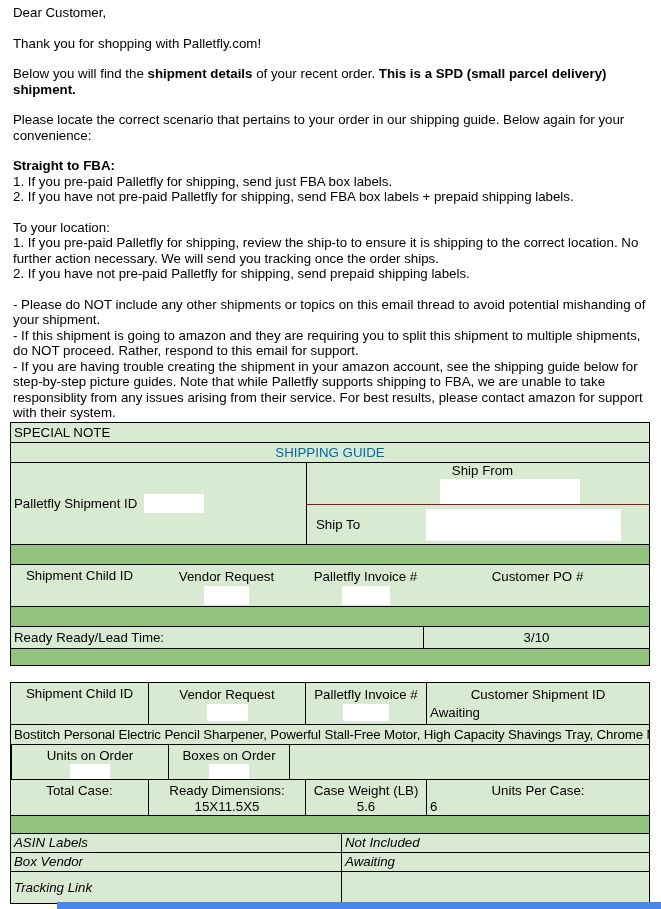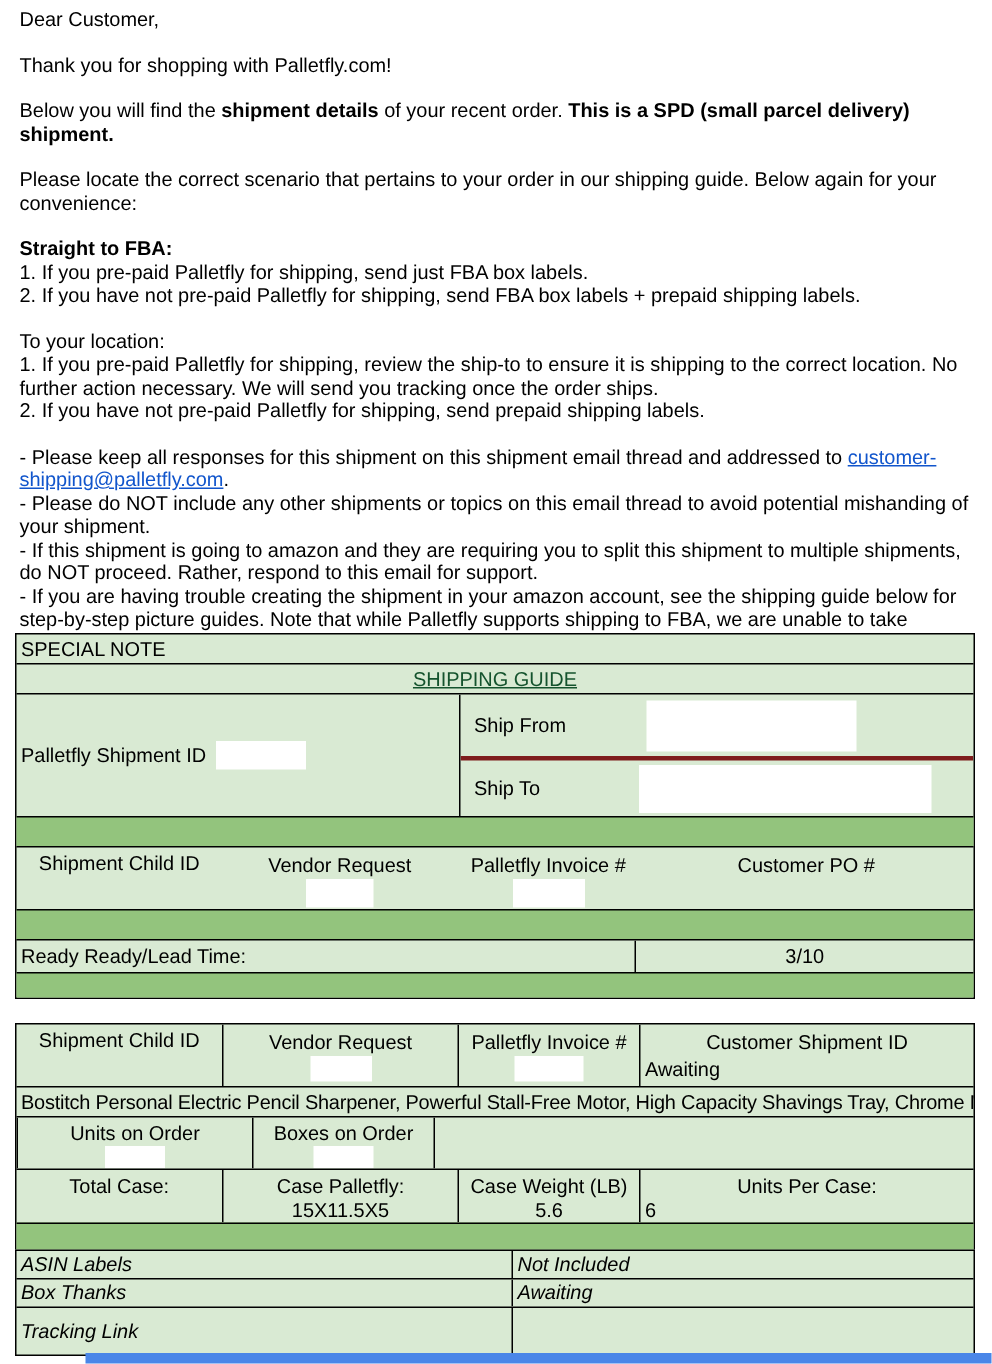--- a/index.html
+++ b/index.html
@@ -16,21 +16,21 @@
   .dark{background:#93c47d;}
   .cells{display:flex;height:100%;}
   .c{box-sizing:border-box;border-left:1px solid #000;overflow:hidden;}
   .c.nb{border-left:none;}
   .w137{width:137px;gap:48px;}.w157{width:157px;}.w121{width:121px;}.grow{flex:1;}
   .cc{display:flex;flex-direction:column;align-items:center;padding-top:3px;}
   .cc .hline{height:18px;display:flex;align-items:center;}
   .leftval{align-self:flex-start;padding-left:3px;}
   .lab{padding-left:3px;display:flex;align-items:center;height:100%;}
   .wbox{background:#fff;}
-  .guide-link{color:#14532d;text-decoration:underline;cursor:pointer;}
+  .guide-link{color:#0369a1;cursor:pointer;}
   .center-row{display:flex;align-items:center;justify-content:center;height:100%;}
   .section-title{position:absolute;left:10px;width:640px;text-align:center;margin-top:43px;}
   .nowrap{white-space:nowrap;letter-spacing:-0.15px;}
   .bluebar{position:absolute;left:57px;top:902px;width:604px;height:7px;background:#4a86e8;}
 </style>
 </head>
 <body>
 
 <div class="textblock">
   <p class="para">Dear Customer,</p>
@@ -41,21 +41,20 @@
     <div><b>Straight to FBA:</b></div>
     <div>1. If you pre-paid Palletfly for shipping, send just FBA box labels.</div>
     <div>2. If you have not pre-paid Palletfly for shipping, send FBA box labels + prepaid shipping labels.</div>
   </div>
   <div class="para">
     <div>To your location:</div>
     <div>1. If you pre-paid Palletfly for shipping, review the ship-to to ensure it is shipping to the correct location. No further action necessary. We will send you tracking once the order ships.</div>
     <div>2. If you have not pre-paid Palletfly for shipping, send prepaid shipping labels.</div>
   </div>
   <div class="para">
-    <div><span>- Please keep all responses for this shipment on this shipment email thread and addressed to </span><a class="body-link"><span>customer-shipping@</span><wbr><span>palletfly.com</span></a><span>.</span></div>
     <div>- Please do NOT include any other shipments or topics on this email thread to avoid potential mishanding of your shipment.</div>
     <div>- If this shipment is going to amazon and they are requiring you to split this shipment to multiple shipments, do NOT proceed. Rather, respond to this email for support.</div>
     <div>- If you are having trouble creating the shipment in your amazon account, see the shipping guide below for step-by-step picture guides. Note that while Palletfly supports shipping to FBA, we are unable to take responsiblity from any issues arising from their service. For best results, please contact amazon for support with their system.</div>
   </div>
   <p class="para">Thanks &amp; have a great day!</p>
 </div>
 
 <div class="tbl" style="top:422px;">
   <div class="row first" style="height:19px;">
     <div class="lab">SPECIAL NOTE</div>
@@ -67,25 +66,25 @@
   </div>
   <div class="row" style="height:82px;">
     <div class="cells">
       <div class="c nb" style="width:295px;">
         <div class="lab">
             <span>Palletfly Shipment ID</span>
             <span class="wbox" style="width:60px;height:19px;margin-left:7px;"></span>
           </div>
       </div>
       <div class="c grow">
-        <div style="height:41px;display:flex;align-items:center;padding-left:9px;">
+        <div style="height:41px;display:flex;align-items:center;padding-left:9px;flex-direction:column;">
           <span>Ship From</span>
           <span class="wbox" style="width:140px;height:34px;margin-left:54px;"></span>
         </div>
-        <div style="height:40px;border-top:3px solid #7f1d1d;box-sizing:border-box;display:flex;align-items:center;padding-left:9px;">
+        <div style="height:40px;border-top:1px solid #7f1d1d;box-sizing:border-box;display:flex;align-items:center;padding-left:9px;">
           <span>Ship To</span>
           <span class="wbox" style="width:195px;height:32px;margin-left:66px;"></span>
         </div>
       </div>
     </div>
   </div>
   <div class="row dark" style="height:20px;"></div>
   <div class="row" style="height:42px;">
     <div class="cells">
       <div class="c nb w137 cc">
@@ -158,21 +157,21 @@
       <div class="c grow"></div>
     </div>
   </div>
   <div class="row" style="height:36px;">
     <div class="cells">
       <div class="c nb w137 cc">
         <span class="hline">Total Case:</span>
         <span class="hline">14</span>
       </div>
       <div class="c w157 cc">
-        <span class="hline">Case Palletfly:</span>
+        <span class="hline">Ready Dimensions:</span>
         <span class="hline">15X11.5X5</span>
       </div>
       <div class="c w121 cc">
         <span class="hline">Case Weight (LB)</span>
         <span class="hline">5.6</span>
       </div>
       <div class="c grow cc">
         <span class="hline">Units Per Case:</span>
         <span class="hline leftval">6</span>
       </div>
@@ -188,21 +187,21 @@
           <div class="lab">ASIN Labels</div>
         </div>
       <div class="c grow">
           <div class="lab">Not Included</div>
         </div>
     </div>
   </div>
   <div class="row" style="height:19px;">
     <div class="cells">
       <div class="c nb" style="width:330px;">
-          <div class="lab">Box Thanks</div>
+          <div class="lab">Box Vendor</div>
         </div>
       <div class="c grow">
           <div class="lab">Awaiting</div>
         </div>
     </div>
   </div>
   <div class="row" style="height:32px;">
     <div class="cells">
       <div class="c nb" style="width:330px;">
           <div class="lab">Tracking Link</div>

